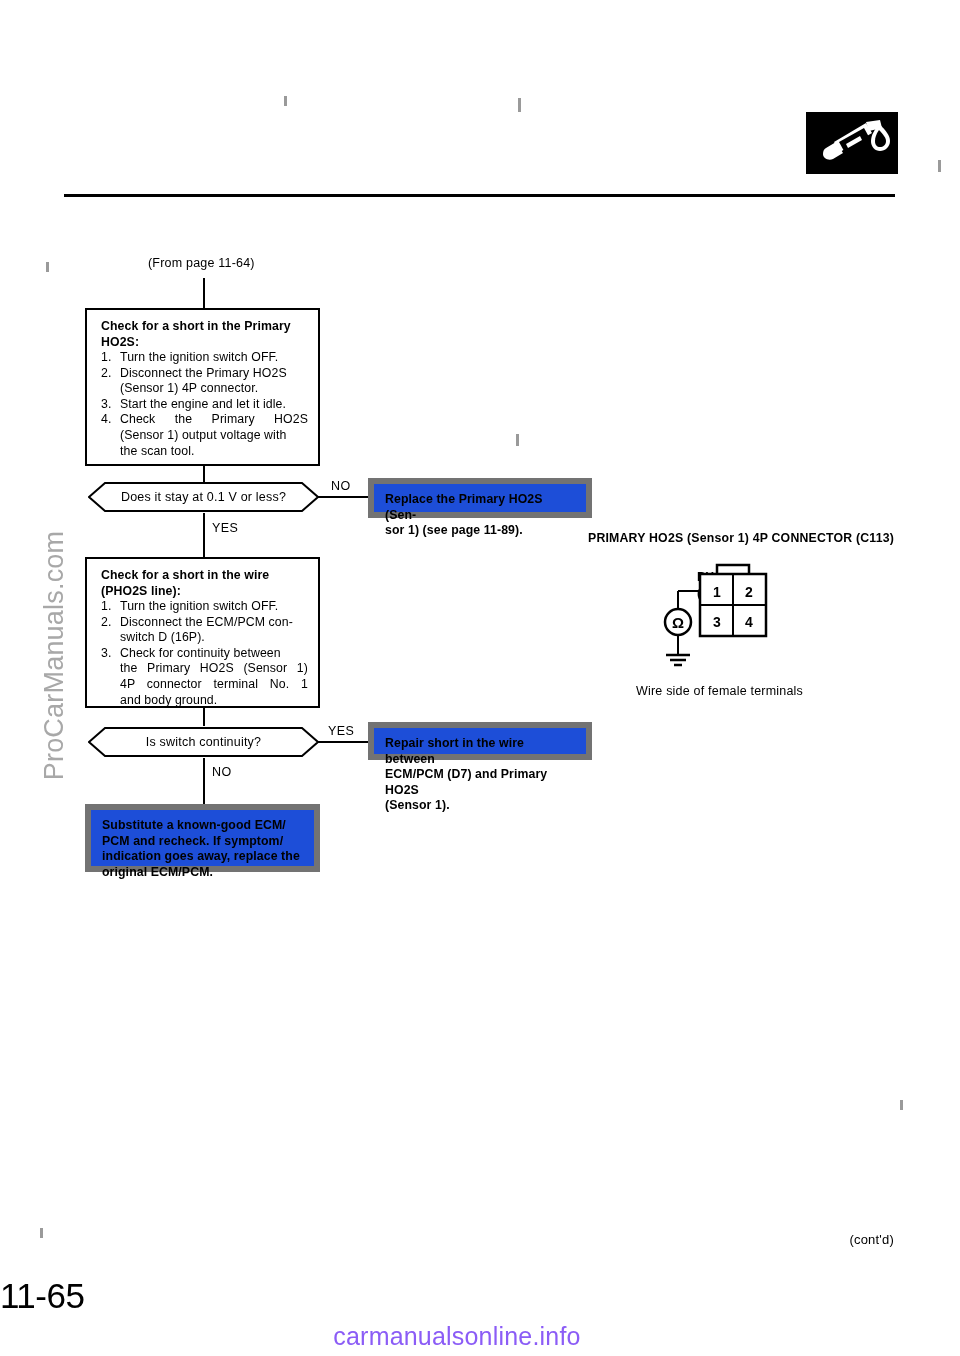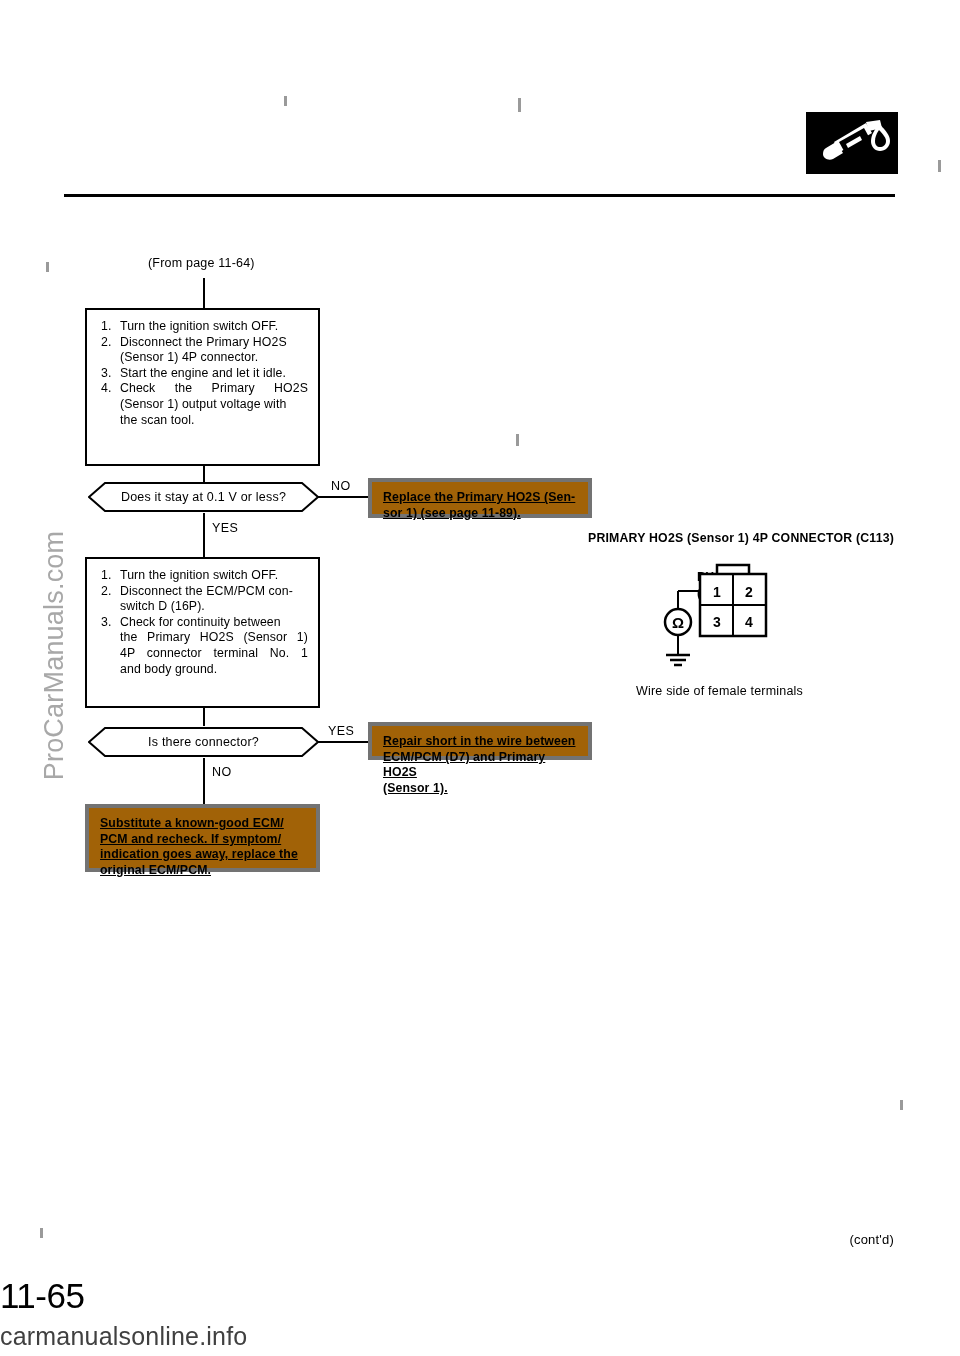--- a/index.html
+++ b/index.html
@@ -18,42 +18,42 @@
     left:64px;top:194px;width:831px;height:3px;background:#000;
   }
 
   
   #wm-left{
     left:-106px;top:640px;width:320px;text-align:center;
     transform:rotate(-90deg);transform-origin:center center;
     font-size:27px;color:#a8a8a8;letter-spacing:.2px;white-space:nowrap;
   }
   #wm-bottom{
-    left:0;top:1322px;width:914px;text-align:left;
-    font-size:25px;color:#404040;letter-spacing:.2px;
+    left:0;top:1322px;width:914px;text-align:center;
+    font-size:25px;color:#8b5cf6;letter-spacing:.2px;
   }
 
   
   .from-label{left:148px;top:256px;font-size:12.5px;letter-spacing:.2px;}
 
   .vline{background:#000;width:2px;}
   .hline{background:#000;height:2px;}
 
   .pbox{
     border:2px solid #000;background:#fff;box-sizing:border-box;
   }
   .pbox .inner{padding:9px 10px 8px 14px;}
   .ptitle{font-weight:bold;font-size:12.3px;line-height:15.5px;letter-spacing:.1px;}
   ol.steps{margin:0;padding:0;list-style:none;font-size:12.3px;line-height:15.6px;}
   ol.steps li{position:relative;padding-left:19px;margin:0;letter-spacing:.1px;}
   ol.steps li .num{position:absolute;left:0;top:0;}
   ol.steps li .just{display:block;}
   .spread{text-align:justify;text-align-last:justify;}
 
-  .rbox{border:4px solid #737373;background:#a16207;box-sizing:border-box;text-decoration:underline;}
+  .rbox{border:6px solid #737373;background:#1d4ed8;box-sizing:border-box;}
   .rbox .inner{padding:8px 9px 7px 11px;font-weight:bold;font-size:12.3px;
                line-height:15.6px;letter-spacing:.1px;}
 
   
   .hex{position:absolute;}
   .hex svg{display:block;}
   .hex .htext{
     position:absolute;left:0;top:0;width:100%;height:100%;
     display:flex;align-items:center;justify-content:center;
     font-size:12.5px;letter-spacing:.2px;
@@ -101,20 +101,24 @@
 
 <div class="abs" id="wm-left">ProCarManuals.com</div>
 <div class="abs" id="wm-bottom">carmanualsonline.info</div>
 
 <div class="abs from-label">(From page 11-64)</div>
 
 <div class="abs vline" style="left:203px;top:278px;height:30px;"></div>
 
 <div class="abs pbox" style="left:85px;top:308px;width:235px;height:158px;">
   <div class="inner">
+    <div class="ptitle">
+      <span>Check for a short in the Primary</span><br>
+      <span>HO2S:</span>
+    </div>
     <ol class="steps">
       <li>
         <span class="num">1.</span>
         <span class="just">Turn the ignition switch OFF.</span>
       </li>
       <li>
         <span class="num">2.</span>
         <span class="just">Disconnect the Primary HO2S</span>
         <span class="just">(Sensor 1) 4P connector.</span>
       </li>
@@ -149,20 +153,24 @@
     <span>Replace the Primary HO2S (Sen-</span><br>
     <span>sor 1) (see page 11-89).</span>
   </div>
 </div>
 
 <div class="abs vline" style="left:203px;top:513px;height:44px;"></div>
 <div class="abs branch-label" style="left:212px;top:521px;">YES</div>
 
 <div class="abs pbox" style="left:85px;top:557px;width:235px;height:151px;">
   <div class="inner">
+    <div class="ptitle">
+      <span>Check for a short in the wire</span><br>
+      <span>(PHO2S line):</span>
+    </div>
     <ol class="steps">
       <li>
         <span class="num">1.</span>
         <span class="just">Turn the ignition switch OFF.</span>
       </li>
       <li>
         <span class="num">2.</span>
         <span class="just">Disconnect the ECM/PCM con-</span>
         <span class="just">switch D (16P).</span>
       </li>
@@ -176,21 +184,21 @@
     </ol>
   </div>
 </div>
 
 <div class="abs vline" style="left:203px;top:708px;height:18px;"></div>
 
 <div class="hex" style="left:88px;top:726px;width:231px;height:32px;">
   <svg width="231" height="32" viewBox="0 0 231 32">
     <polygon points="1,16 17,2 214,2 230,16 214,30 17,30" fill="#ffffff" stroke="#000000" stroke-width="2"></polygon>
   </svg>
-  <div class="htext">Is there connector?</div>
+  <div class="htext">Is switch continuity?</div>
 </div>
 
 <div class="abs hline" style="left:318px;top:741px;width:50px;"></div>
 <div class="abs branch-label" style="left:328px;top:724px;">YES</div>
 
 <div class="abs rbox" style="left:368px;top:722px;width:224px;height:38px;">
   <div class="inner">
     <span>Repair short in the wire between</span><br>
     <span>ECM/PCM (D7) and Primary HO2S</span><br>
     <span>(Sensor 1).</span>

